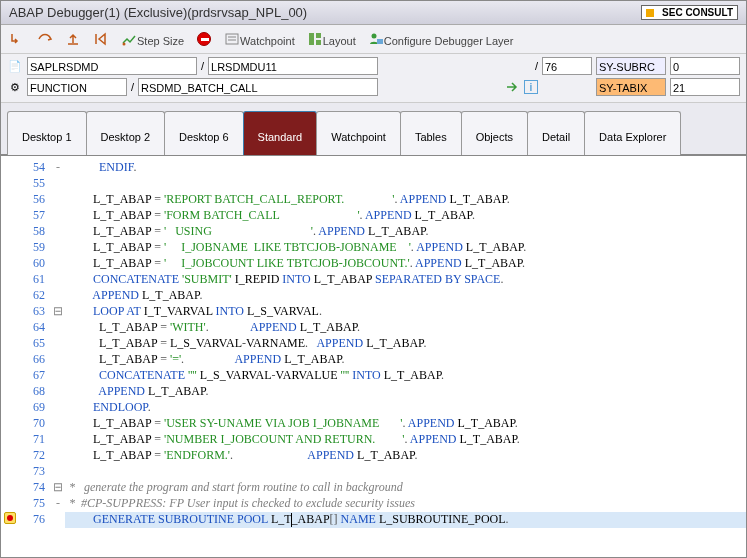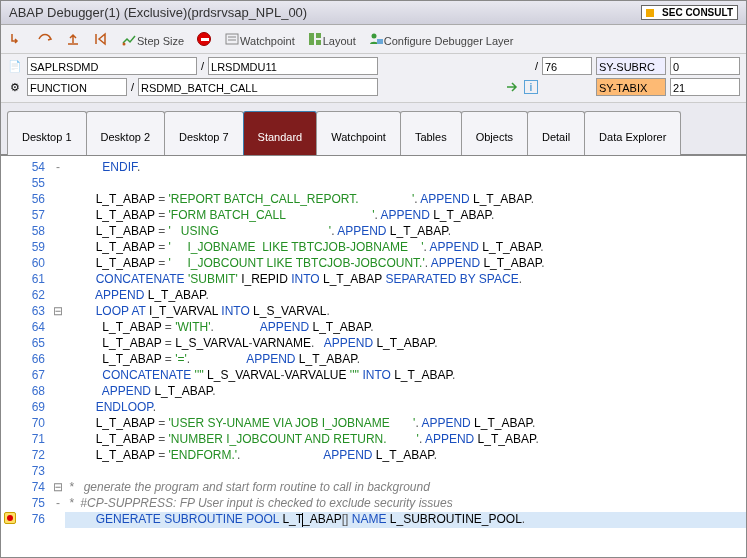--- a/index.html
+++ b/index.html
@@ -15,21 +15,21 @@
   .stop-icon::after{content:"";position:absolute;left:3px;top:5px;width:8px;height:3px;background:#fff;}
   .fields-area { background:#f0f0f4; padding:3px 6px; border-bottom:1px solid #ccc;}
   .field-row { display:flex; align-items:center; gap:4px; margin-bottom:3px;}
   .field-box { background:#fff; border:1px solid #999; padding:1px 2px; font-size:11px; height:18px; line-height:16px; font-family:Arial;}
   .field-icon { width:16px; height:16px; display:inline-flex; align-items:center; justify-content:center; cursor:pointer;}
   .tabs { display:flex; background:#eaeaf0; border-bottom:1px solid #888; padding-left:6px;}
   .tab { padding:19px 14px; border:1px solid #999; border-bottom:none; background:#f4f4f8; margin-right:-1px; cursor:pointer; font-size:11px; border-radius:3px 3px 0 0; position:relative; top:8px;}
   .tab.active { background:#7f1d1d; color:#fff; border-color:#3a7fb0;}
   .code-area { background:#fff; height:418px; overflow:auto; border-top:1px solid #888; position:relative;}
   .code-inner { padding:4px 0 4px 0;}
-  .code-line { display:flex; font-family:Liberation Sans, sans-serif; font-size:12px; height:16px; white-space:pre;}
+  .code-line { display:flex; font-family:Liberation Serif, serif; font-size:12px; height:16px; white-space:pre;}
   .gutter-bp { width:18px; text-align:center; flex-shrink:0;}
   .gutter-ln { width:32px; text-align:right; color:#3a6fcf; padding-right:6px; flex-shrink:0; user-select:none;}
   .gutter-fold { width:14px; text-align:center; color:#888; flex-shrink:0; cursor:pointer;}
   .code-text { flex:1; padding-left:4px;}
   .code-line.hl .code-text { background:#d8e8f8;}
   .kw { color:#1a4fbf; }
   .str { color:#248f24; }
   .op { color:#555; }
   .cmt { color:#808080; font-style:italic;}
   .bp-marker { width:12px; height:12px; display:inline-block; border-radius:2px; background:#ffe066; border:1px solid #c9a000; position:relative;}
@@ -131,21 +131,21 @@
     <span class="field-icon" style="border:1px solid #5aa3d8;color:#5aa3d8;width:14px;height:14px;font-weight:bold;font-size:10px">i</span>
     <div style="width:50px"></div>
     <div class="field-box" style="width:70px;background:#fdba74">SY-TABIX</div>
     <div class="field-box" style="width:70px">21</div>
   </div>
 </div>
 
 <div class="tabs" id="tabs-container">
     <div class="tab">Desktop 1</div>
     <div class="tab">Desktop 2</div>
-    <div class="tab">Desktop 7</div>
+    <div class="tab">Desktop 6</div>
     <div class="tab active">Standard</div>
     <div class="tab">Watchpoint</div>
     <div class="tab">Tables</div>
     <div class="tab">Objects</div>
     <div class="tab">Detail</div>
     <div class="tab">Data Explorer</div>
   </div>
 
 <div class="code-area">
   <div class="code-inner" id="code-container">

